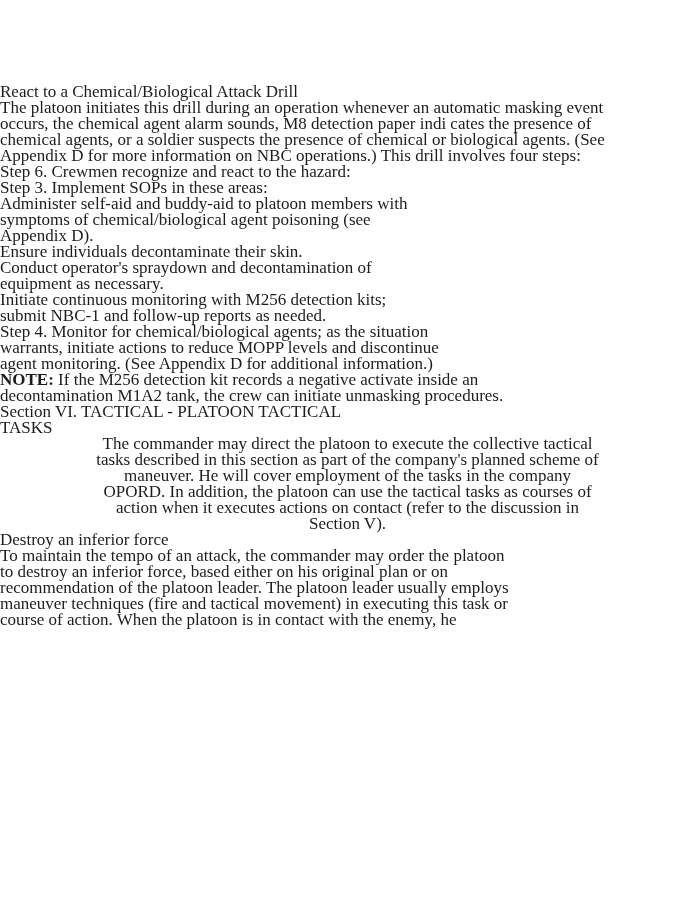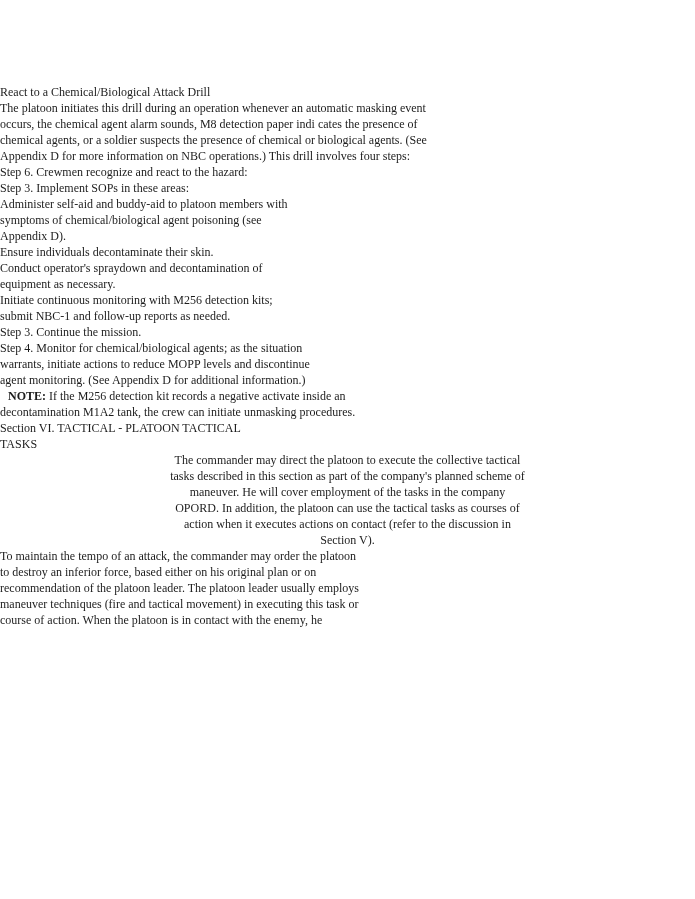--- a/index.html
+++ b/index.html
@@ -5,39 +5,39 @@
   html, body { margin: 0; padding: 0; background: #ffffff; }
   .page {
     position: relative;
     width: 695px;
     height: 718px;
     background: #ffffff;
     box-sizing: border-box;
     padding-top: 84px;
     overflow: hidden;
     font-family: "Liberation Serif", "DejaVu Serif", serif;
-    font-size: 12px;
+    font-size: 17px;
     line-height: 16px;
     color: #1c1c1c;
   }
   .page p, .page h1, .page h2, .page h3 {
     margin: 0; padding: 0; font-size: inherit; line-height: inherit; font-weight: normal;
   }
   .lines { white-space: pre-line; }
   .doc-title   { margin-left: 100px; font-weight: bold; }
   .intro       { margin: 15px 0 0 100px; }
   .step-head   { margin-left: 217px; }
   .step-subs   { margin-left: 253px; margin-top: 5px; }
   .s1h { margin-top: 10px; }
   .s2h { margin-top: 4px; }
   .s3h { margin-top: 11px; }
   .s4h { margin-top: 7px; }
   .note { margin: 5px 0 0 181px; }
   .note .line { display: block; }
-  .note .note-label { font-weight: bold; padding-left: 8px; }
+  .note .note-label { font-weight: bold; }
   .section-heading {
     margin: 6px 0 0 181px;
     font-weight: bold;
     font-size: 16.5px;
     line-height: 20px;
     white-space: pre-line;
   }
   .section-body { margin: 4px 0 0 181px; text-align: center; }
   .subsection-heading { margin: 3px 0 0 181px; font-weight: bold; }
   .subsection-body { margin: 8px 0 0 181px; }
@@ -61,41 +61,41 @@
 
   <p class="step-subs lines">Administer self-aid and buddy-aid to platoon members with
 symptoms of chemical/biological agent poisoning (see
 Appendix D).
 Ensure individuals decontaminate their skin.
 Conduct operator's spraydown and decontamination of
 equipment as necessary.
 Initiate continuous monitoring with M256 detection kits;
 submit NBC-1 and follow-up reports as needed.</p>
 
-  <p class="step-head s3h lines">Step 3. Continue the mission.</p>
 
   <p class="step-head s4h lines">Step 4. Monitor for chemical/biological agents; as the situation
 warrants, initiate actions to reduce MOPP levels and discontinue
 agent monitoring. (See Appendix D for additional information.)</p>
 
   <p class="note">
     <span class="line"><span class="note-label">NOTE:</span><span> If the M256 detection kit records a negative activate inside an</span></span>
     <span class="line">decontamination M1A2 tank, the crew can initiate unmasking procedures.</span>
   </p>
 
   <h2 class="section-heading">Section VI. TACTICAL - PLATOON TACTICAL
 TASKS</h2>
 
   <p class="section-body lines">The commander may direct the platoon to execute the collective tactical
 tasks described in this section as part of the company's planned scheme of
 maneuver. He will cover employment of the tasks in the company
 OPORD. In addition, the platoon can use the tactical tasks as courses of
 action when it executes actions on contact (refer to the discussion in
 Section V).</p>
 
+  <h3 class="subsection-heading">Destroy an inferior force</h3>
 
   <p class="subsection-body lines">To maintain the tempo of an attack, the commander may order the platoon
 to destroy an inferior force, based either on his original plan or on
 recommendation of the platoon leader. The platoon leader usually employs
 maneuver techniques (fire and tactical movement) in executing this task or
 course of action. When the platoon is in contact with the enemy, he</p>
 
 </div>
 
 </body></html>

